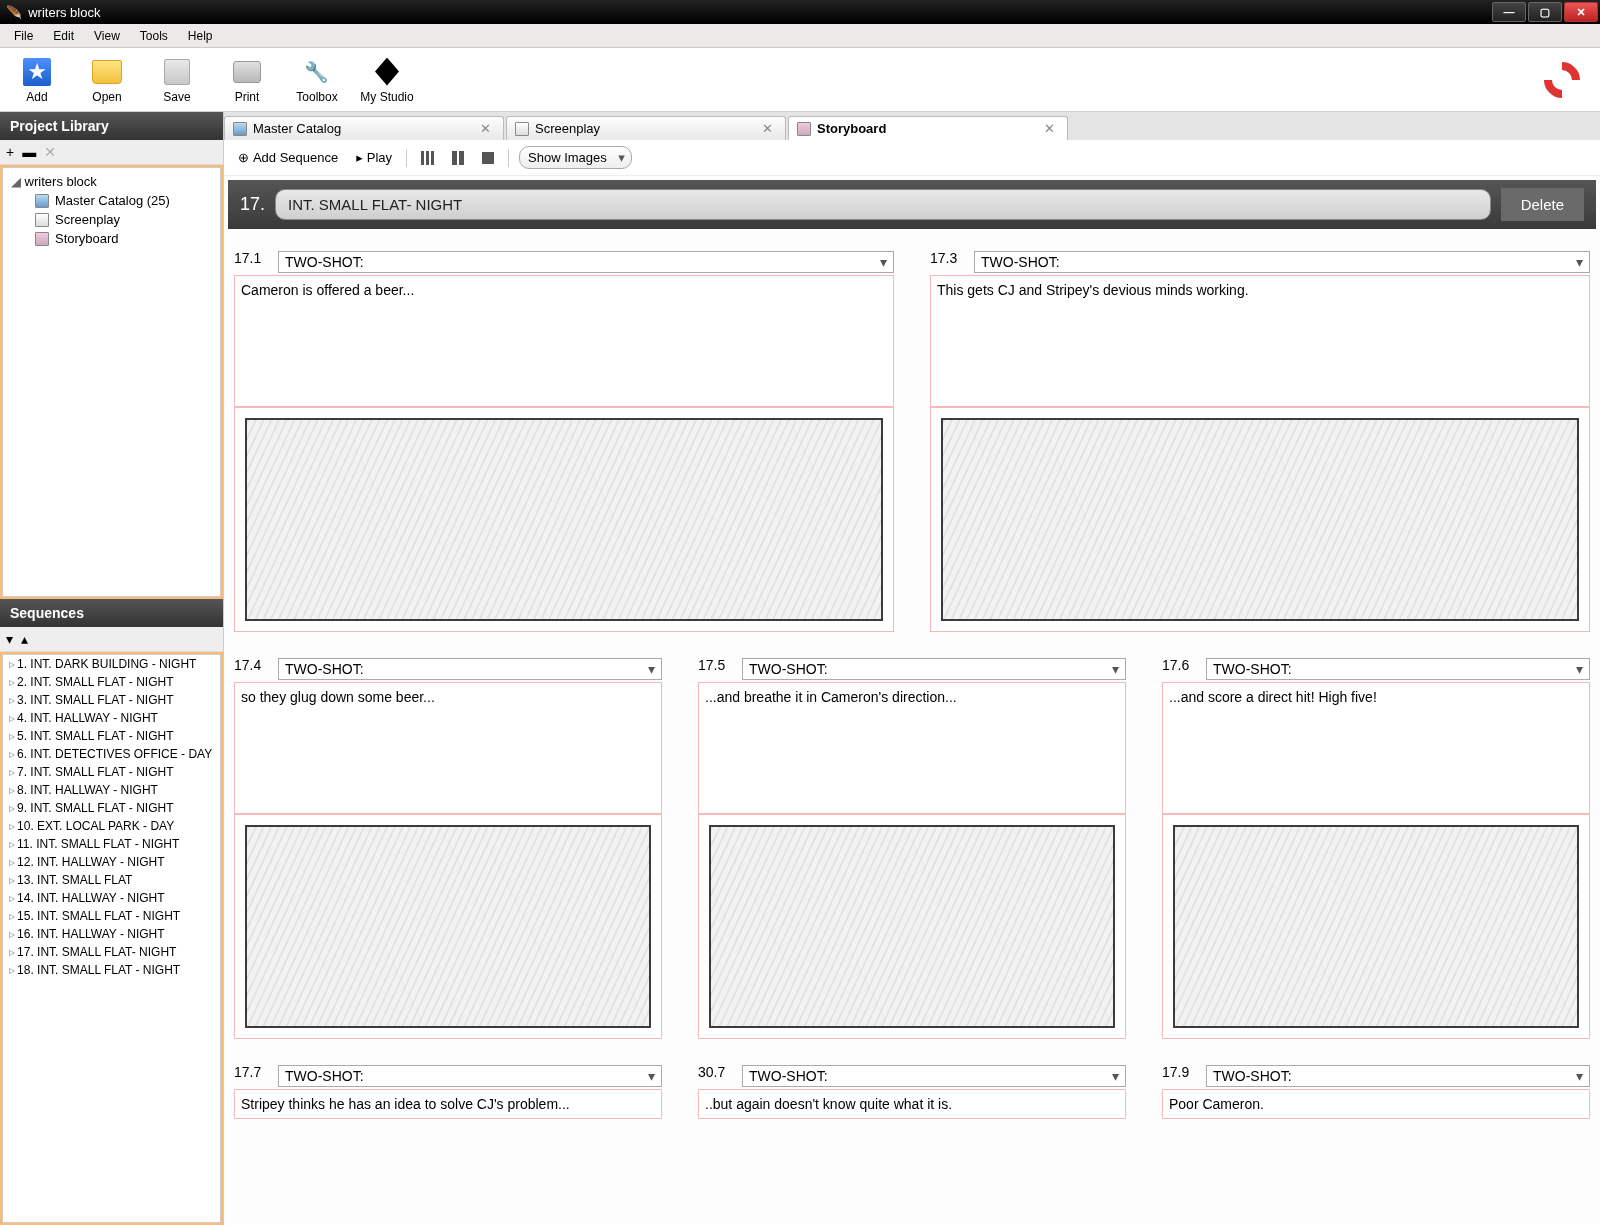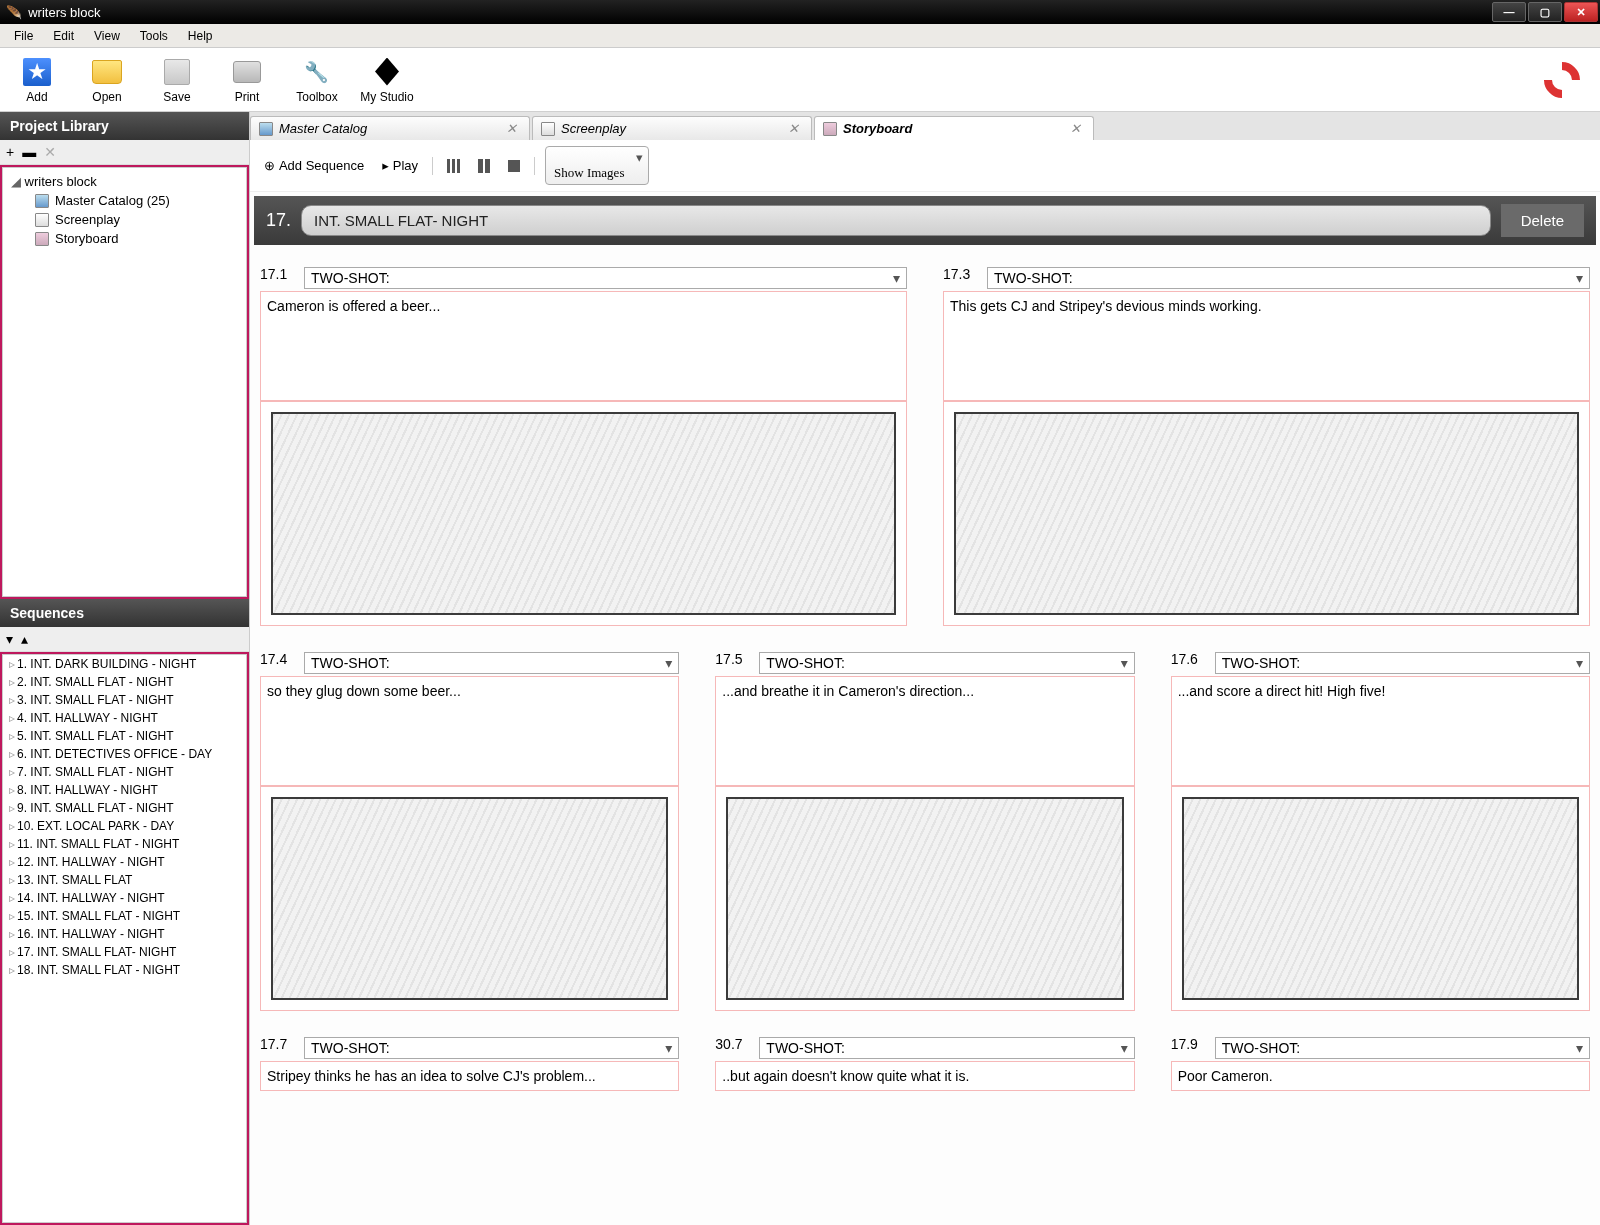--- a/index.html
+++ b/index.html
@@ -25,66 +25,66 @@
     .ic-add { width:28px;height:28px;background:linear-gradient(to bottom,#4d90fe,#1a5fcc); border-radius:2px; color:#fff; font-size:22px;display:flex;align-items:center;justify-content:center;}
     .ic-open { width:30px;height:24px;background:linear-gradient(to bottom,#ffe680,#f2c040); border:1px solid #daa520; border-radius:2px 2px 4px 4px; }
     .ic-save { width:26px;height:26px;background:linear-gradient(to bottom,#e8e8e8,#c8c8c8); border:1px solid #aaa; border-radius:2px; }
     .ic-print { width:28px;height:22px;background:linear-gradient(to bottom,#e0e0e0,#b8b8b8); border:1px solid #999; border-radius:3px; position:relative;}
     .ic-tool { width:28px;height:28px; color:#444;}
     .ic-studio { width:24px;height:28px;background:#000; clip-path:polygon(50% 0,100% 50%,50% 100%,0 50%); }
     .helpring { width:36px; height:36px; border:8px solid; border-color:#d33 #fff #d33 #fff; border-radius:50%; transform:rotate(45deg); margin-left:auto; margin-right:12px;}
 
     .body { flex:1; display:flex; overflow:hidden; }
     
-    .sidebar { width:250px; display:flex; flex-direction:column; background:#be185d; border-right:1px solid #ccc; }
+    .sidebar { width:224px; display:flex; flex-direction:column; background:#fdba74; border-right:1px solid #ccc; }
     .panel-head { background:linear-gradient(to bottom,#555,#333); color:#fff; padding:6px 10px; font-weight:bold; font-size:14px; }
     .minitb { display:flex; gap:8px; padding:4px 6px; background:#eee; border-bottom:1px solid #ddd; align-items:center;}
     .minitb span { cursor:pointer; font-size:14px; }
     .tree { flex:0 0 auto; background:#fff; border:1px solid #ccc; margin:2px; height:430px; overflow:auto; font-size:13px; padding:4px;}
     .tree .node { padding:2px 4px; cursor:pointer;}
     .tree .root::before { content:"◢ "; color:#666;}
     .tree .leaf { padding-left:28px; display:flex; align-items:center; gap:6px;}
     .doc-ic{width:14px;height:14px;border:1px solid #888;background:linear-gradient(to bottom,#fff,#ddd);border-radius:1px;display:inline-block;}
     .doc-ic.blue{background:linear-gradient(to bottom,#bde,#69c);}
     .doc-ic.board{background:linear-gradient(to bottom,#ecd,#cab);}
 
     .seqlist { flex:1; background:#fff; border:1px solid #ccc; margin:2px; overflow:auto; font-size:12px; }
     .seqlist .seq { padding:2px 6px; cursor:pointer; white-space:nowrap; }
     .seqlist .seq::before { content:"▹"; color:#999; margin-right:2px;}
 
     
     .main { flex:1; display:flex; flex-direction:column; background:#fdfdfd; }
-    .tabbar { display:flex; background:#e4e4e4; height:28px; align-items:flex-end;font-style:italic;}
+    .tabbar { display:flex; background:#e4e4e4; height:28px; align-items:flex-end;}
     .tab { background:linear-gradient(to bottom,#fdfdfd,#e8e8e8); border:1px solid #bbb; border-bottom:none; padding:4px 12px 4px 8px; margin-right:2px; display:flex; align-items:center; gap:6px; font-size:13px; cursor:pointer; border-radius:3px 3px 0 0; min-width:280px; justify-content: flex-start;}
     .tab.active { background:#fff; font-weight:bold; }
     .tab .x { margin-left:auto; color:#888; font-weight:normal;}
     .tab .tic {width:14px;height:14px;}
 
     .subtool { display:flex; gap:10px; padding:6px 10px; align-items:center; background:#fff; border-bottom:1px solid #eee; font-size:13px;}
     .subtool .st { display:flex; align-items:center; gap:4px; cursor:pointer; padding:2px 4px;}
     .bars { display:flex; gap:2px;}
     .bars span{width:3px;height:14px;background:#555;display:inline-block;}
     .pausebars span{width:5px;}
     .stopbtn{width:12px;height:12px;background:#555;}
-    .dropdown { border:1px solid #aaa; background:linear-gradient(to bottom,#fff,#eee); padding:18px 24px 3px 8px; position:relative; cursor:pointer; border-radius:4px;font-family:Liberation Serif, serif;}
+    .dropdown { border:1px solid #aaa; background:linear-gradient(to bottom,#fff,#eee); padding:3px 24px 3px 8px; position:relative; cursor:pointer; border-radius:10px;}
     .dropdown::after{content:"▾"; position:absolute; right:6px; top:3px; color:#555;}
 
     .scene-head { background:linear-gradient(to bottom,#555,#3a3a3a); color:#fff; display:flex; align-items:center; padding:8px 12px; gap:10px; margin:4px;}
     .scene-head .num { font-size:18px; }
     .scene-head input { flex:1; background:linear-gradient(to bottom,#e8e8e8,#cfcfcf); border:1px solid #888; border-radius:10px; padding:6px 12px; font-size:15px; color:#222;}
     .scene-head .del { background:#6a6a6a; color:#fff; padding:8px 20px; cursor:pointer; font-size:15px;}
 
     .grid { flex:1; overflow-y:auto; padding:10px; }
     .row { display:flex; gap:36px; margin-bottom:18px; }
     .panel { flex:1; }
     .panel .phead { display:flex; align-items:center; gap:6px; margin-bottom:2px; font-size:14px; }
     .panel .phead .pn { min-width:38px;}
     .panel .phead .sel { flex:1; border:1px solid #aaa; background:#fff; padding:2px 6px; position:relative; cursor:pointer;margin-top:8px;}
     .panel .phead .sel::after{content:"▾";position:absolute;right:6px;top:2px;color:#555;}
-    .panel .desc { border:1px solid #f6b8b8; background:#fff; padding:6px; height:110px; font-size:14px; }
+    .panel .desc { border:1px solid #f6b8b8; background:#fff; padding:6px; height:132px; font-size:14px; }
     .panel .frame { border:1px solid #f6b8b8; background:#fff; padding:10px; height:225px; display:flex; align-items:center; justify-content:center;}
     .sketch { width:100%; height:100%; border:2px solid #333; background:
           repeating-linear-gradient(115deg,#eee 0 2px, #fff 2px 7px),
           radial-gradient(circle at 30% 50%, #bbb 0 18%, transparent 20%),
           radial-gradient(circle at 55% 45%, #bbb 0 16%, transparent 18%),
           radial-gradient(circle at 78% 52%, #bbb 0 17%, transparent 19%);
           filter:contrast(0.9);
     }
     .panel.noimg .desc { height:auto; min-height:24px; }
   </style>

